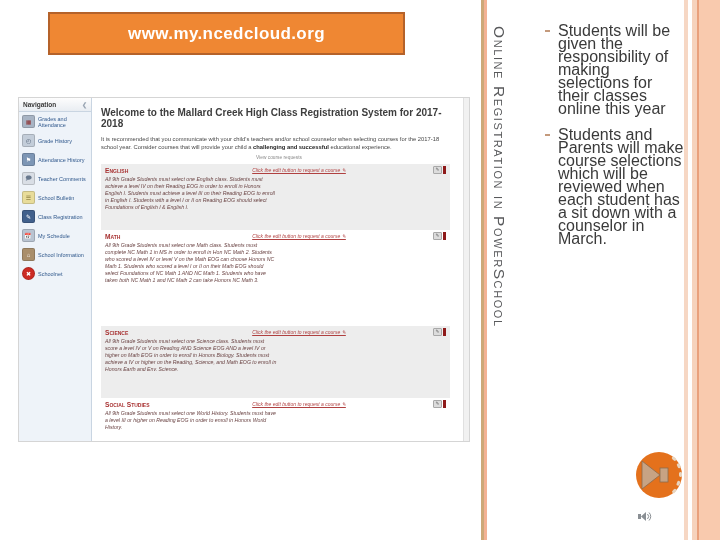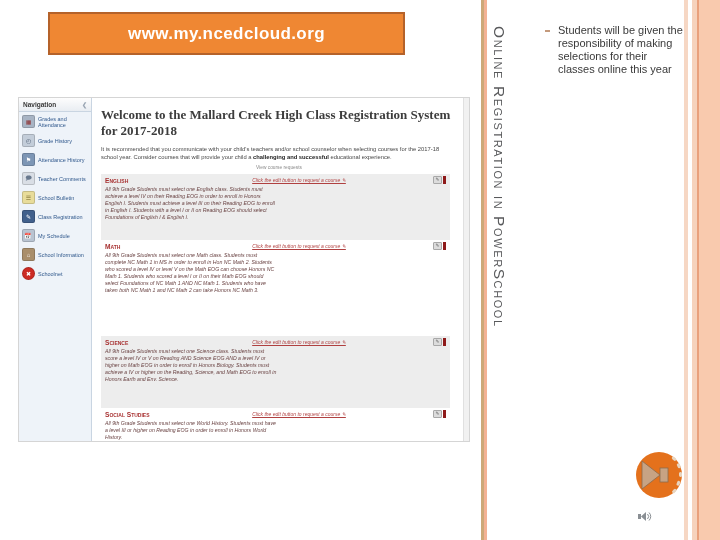--- a/index.html
+++ b/index.html
@@ -37,21 +37,21 @@
   .s-icon.i-comments{background:#d9dee5;color:#68798e;}
   .s-icon.i-bulletin{background:#e8dc9a;color:#6b5e22;}
   .s-icon.i-register{background:#41608c;}
   .s-icon.i-schedule{background:#b9c4d2;color:#3c3c3c;}
   .s-icon.i-info{background:#a98e6b;}
   .s-icon.i-schoolnet{background:#cc2b24;border-radius:50%;}
   .sidebar-item span.lbl{font-size:5.5px;line-height:6px;color:#30588c;}
 
   .mainarea{flex:1;padding:6px 12px 0 9px;position:relative;background:#fff;}
   .scrollstrip{position:absolute;right:0;top:0;bottom:0;width:5px;background:#f1f1f1;border-left:1px solid #e0e0e0;}
-  .mainarea h1{font-size:13px;font-weight:bold;color:#3d3d3d;margin:3px 0 7px 0;font-family:Liberation Serif, serif;}
+  .mainarea h1{font-size:10px;font-weight:bold;color:#3d3d3d;margin:3px 0 7px 0;}
   .intro{font-size:5.8px;color:#474747;line-height:7.6px;width:97%;margin:0 0 4px 0;}
   .intro b{font-weight:bold;color:#222;}
   .view-link{text-align:center;font-size:4.8px;color:#8a8a8a;margin:3px 0 4px 0;}
 
   .sec{padding:2px 4px;margin-right:7px;overflow:hidden;}
   .sec.shaded{background:#ededed;}
   .sec-head{display:flex;align-items:center;}
   .sec-name{font-variant:small-caps;font-weight:bold;font-size:6.6px;color:#A83232;min-width:60px;}
   .sec-note{flex:1;text-align:center;font-size:5px;font-style:italic;color:#B04040;text-decoration:underline;}
   .sec-controls{display:flex;align-items:center;gap:1px;}
@@ -70,21 +70,21 @@
   .vtitle{
     position:absolute;left:490px;top:26px;height:480px;
     writing-mode:vertical-rl;font-variant:small-caps;
     font-size:15.5px;letter-spacing:1.6px;color:#58595b;white-space:nowrap;
   }
 
   
   .bullets{position:absolute;left:543px;top:24px;width:142px;list-style:none;margin:0;padding:0;}
   .bullets li{
     position:relative;padding-left:15px;margin-bottom:13px;
-    font-size:11px;line-height:13px;color:#3a3a3a;
+    font-size:16px;line-height:13px;color:#3a3a3a;
   }
   .bullets li::before{
     content:"";position:absolute;left:2px;top:6px;width:5px;height:2px;background:#C49A7C;
   }
   .bullets a{color:#C77B3B;text-decoration:underline;cursor:pointer;}
 
   
   .rstripe{position:absolute;top:0;height:540px;}
   .rs1{left:684px;width:4px;background:#F6D7C4;}
   .rs2{left:692px;width:5px;background:#F6D2BC;}
@@ -200,20 +200,21 @@
       <div class="sec-desc">All 9th Grade Students must select one World History. Students must have a level III or higher on Reading EOG in order to enroll in Honors World History.</div>
     </div>
   </div>
 </div>
 
 <div class="vstripe-left"></div>
 <div class="vtitle">Online Registration in PowerSchool</div>
 
 <ul class="bullets">
   <li>Students will be given the responsibility of making selections for their classes online this year</li>
+  <li>Students and Parents will make course selections which will be reviewed when each student has a sit down with a counselor in March.</li>
 </ul>
 
 <div class="rstripe rs1"></div>
 <div class="rstripe rs2"></div>
 <div class="rstripe rs3"></div>
 <div class="rstripe rs4"></div>
 
 <div class="audio-big">
   <svg width="54" height="50" viewBox="0 0 54 50">
     <circle cx="25" cy="24" r="23" fill="#E4711C"></circle>

